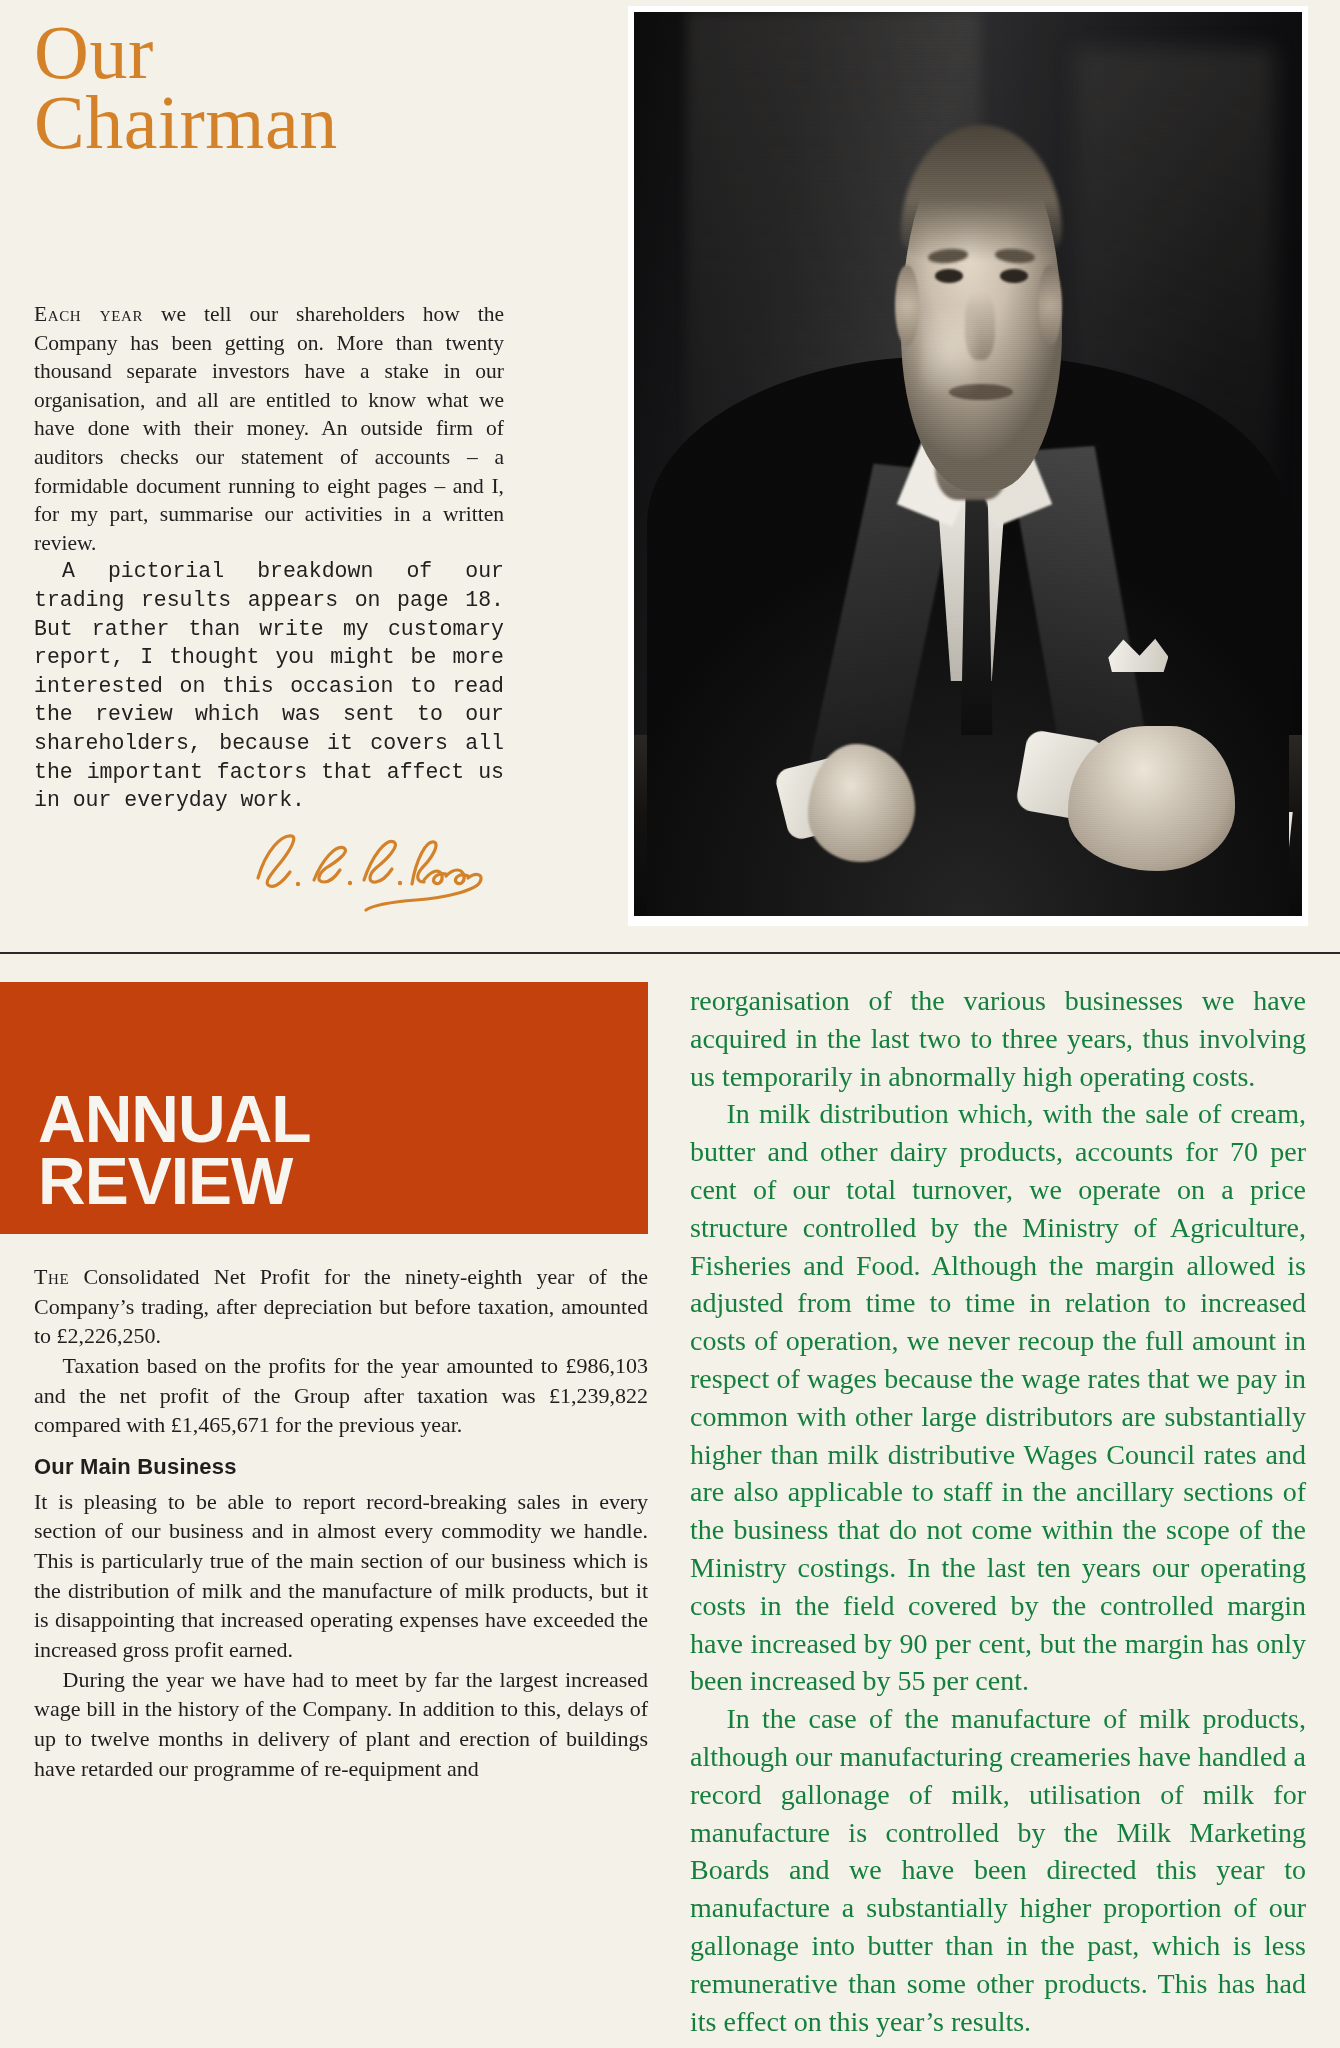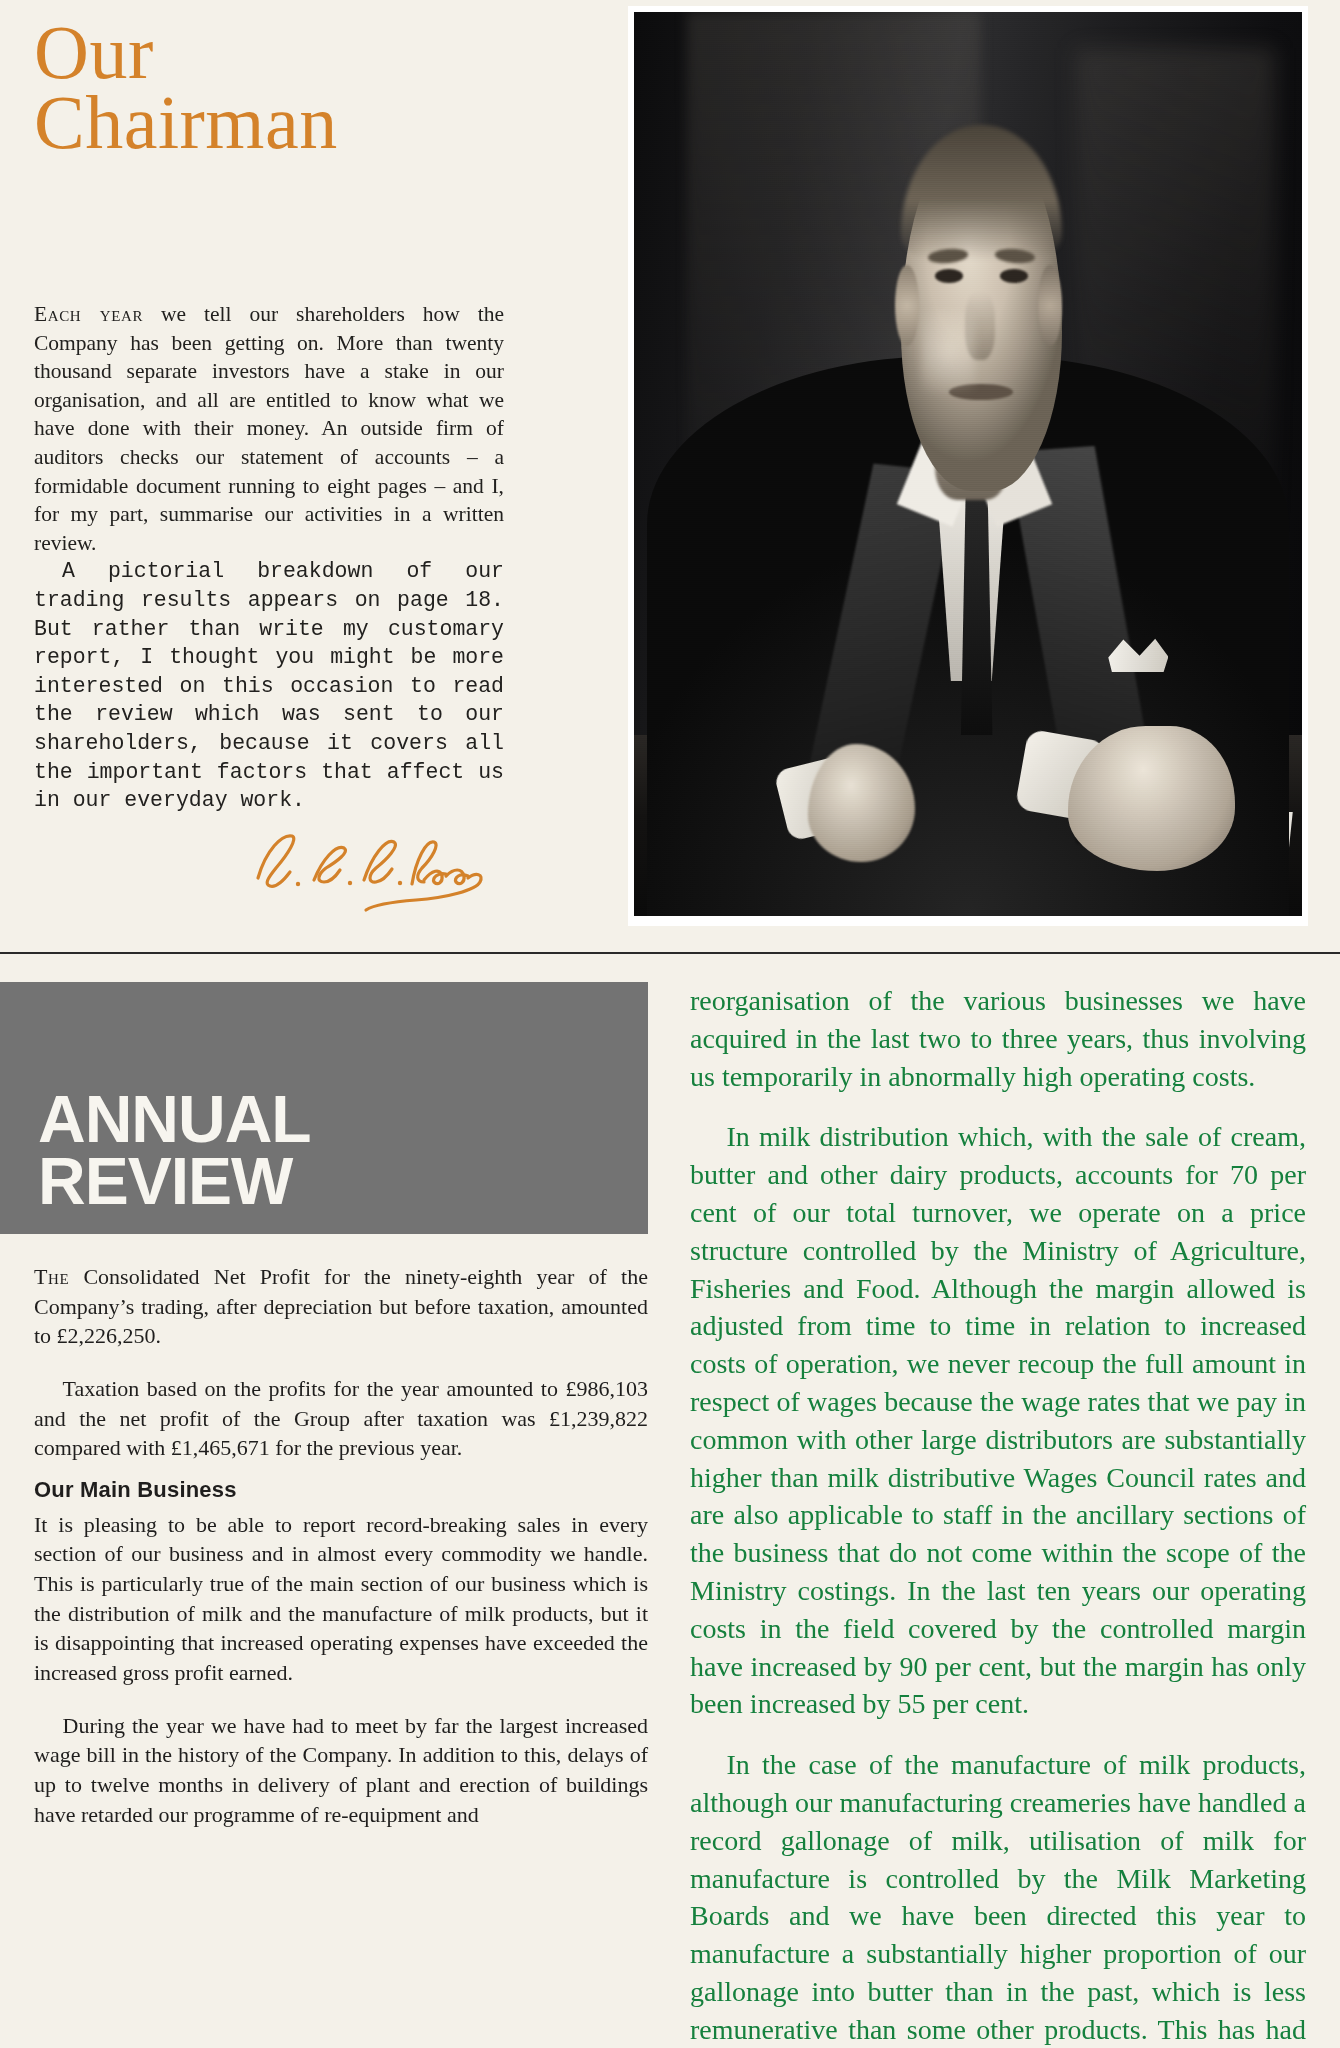--- a/index.html
+++ b/index.html
@@ -403,21 +403,21 @@
     background: #2a2a2a;
   }
 
   
   .banner {
     position: absolute;
     left: 0;
     top: 982px;
     width: 648px;
     height: 252px;
-    background: #737373;
+    background: #c2410c;
   }
   .banner-text {
     position: absolute;
     left: 38px;
     bottom: 22px;
     color: #f7f5ef;
     font-family: "Liberation Sans", "DejaVu Sans", sans-serif;
     font-weight: bold;
     font-size: 66px;
     line-height: 0.93;
@@ -442,21 +442,20 @@
     font-size: 28px;
     line-height: 1.35;
     text-align: justify;
     color: #15803d;
   }
   .left-col p, .right-col p {
     margin: 0;
   }
   .left-col p.indent, .right-col p.indent {
     text-indent: 1.3em;
-    margin-top: 23px;
   }
   .subhead {
     font-family: "Liberation Sans", "DejaVu Sans", sans-serif;
     font-weight: bold;
     font-size: 22px;
     line-height: 1.2;
     margin: 14px 0 6px 0 !important;
     text-align: left;
     letter-spacing: 0.2px;
   }

